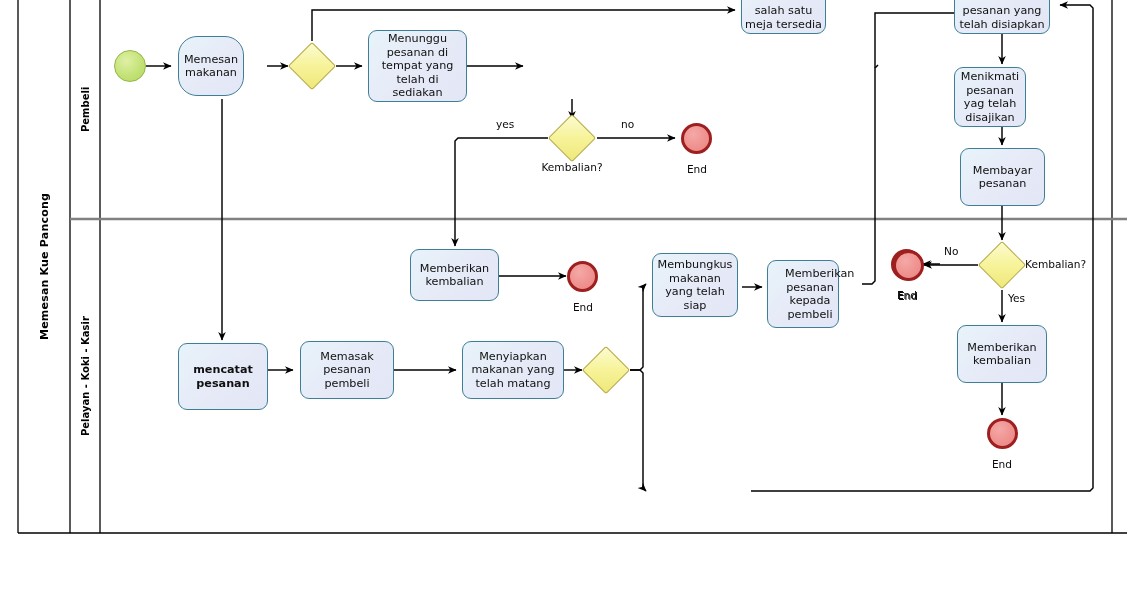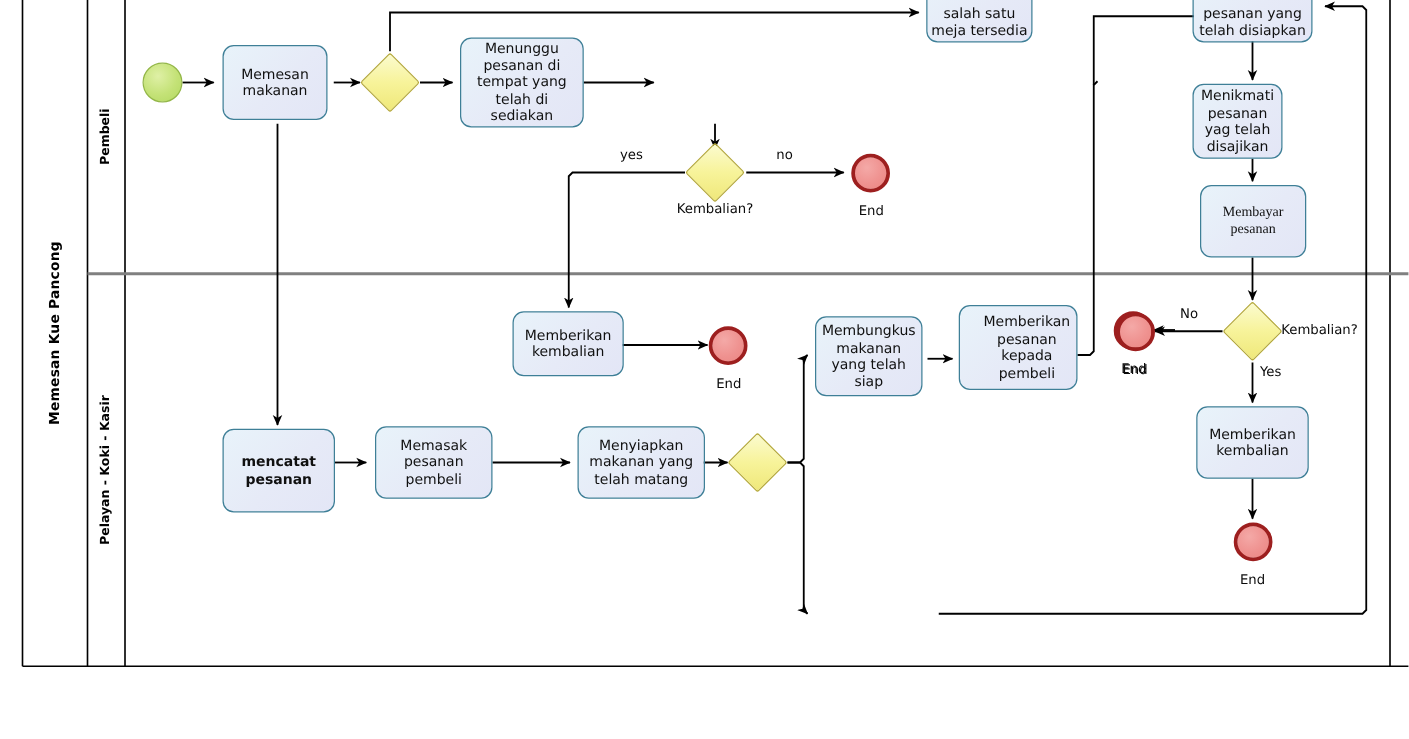--- a/index.html
+++ b/index.html
@@ -134,21 +134,21 @@
       <path d="M751,491 L1090,491 L1093,488 L1093,8 L1090,5 L1060,5" marker-end="url(#ah)"></path>
     </g>
   </svg>
 
   <div class="poolname" style="left:18px;top:0px;width:52px;height:533px;">Memesan Kue Pancong</div>
   <div class="lanename" style="left:70px;top:0px;width:30px;height:219px;">Pembeli</div>
   <div class="lanename" style="left:70px;top:219px;width:30px;height:314px;">Pelayan - Koki - Kasir</div>
 
   <div class="ev ev-start" style="left:114px;top:50px;width:32px;height:32px;"></div>
 
-  <div class="task" style="left:178px;top:36px;width:84px;height:60px;">
+  <div class="task" style="left:178px;top:36px;width:66px;height:60px;border-radius:19px;">
     <span>Memesan makanan</span>
   </div>
 
   <div class="gw" style="left:295px;top:49px;width:34px;height:34px;">
       <i></i>
     </div>
 
   <div class="task" style="left:368px;top:30px;width:99px;height:72px;">
     <span>Menunggu pesanan  di tempat yang telah di sediakan</span>
   </div>
@@ -169,21 +169,21 @@
   <div class="lbl-c" style="left:697px;top:163px;">End</div>
 
   <div class="task" style="left:954px;top:-26px;width:96px;height:60px;align-items:flex-end;">
     <span>pesanan yang telah disiapkan</span>
   </div>
 
   <div class="task" style="left:954px;top:67px;width:72px;height:60px;">
     <span>Menikmati pesanan yag telah disajikan</span>
   </div>
 
-  <div class="task" style="left:960px;top:148px;width:85px;height:58px;font-family:Liberation Serif, serif;">
+  <div class="task" style="left:960px;top:148px;width:85px;height:58px;">
     <span>Membayar pesanan</span>
   </div>
 
   <div class="task" style="left:410px;top:249px;width:89px;height:52px;">
     <span>Memberikan kembalian</span>
   </div>
   <div class="ev ev-end" style="left:567px;top:261px;width:31px;height:31px;"></div>
   <div class="lbl-c" style="left:583px;top:301px;">End</div>
 
   <div class="task" style="left:178px;top:343px;width:90px;height:67px;font-weight:bold;">
@@ -199,21 +199,21 @@
   </div>
 
   <div class="gw" style="left:589px;top:353px;width:34px;height:34px;">
       <i></i>
     </div>
 
   <div class="task" style="left:652px;top:253px;width:86px;height:64px;">
     <span>Membungkus makanan yang telah siap</span>
   </div>
 
-  <div class="task" style="left:767px;top:244px;width:95px;height:68px;padding-left:17px;">
+  <div class="task" style="left:767px;top:260px;width:72px;height:68px;padding-left:17px;">
     <span>Memberikan pesanan kepada pembeli</span>
   </div>
 
   <div class="ev ev-end" style="left:891px;top:249px;width:31px;height:31px;"></div>
   <div class="lbl-c" style="left:907px;top:289px;">End</div>
 
 
   <div class="gw" style="left:985px;top:248px;width:34px;height:34px;">
       <i></i>
     </div>

